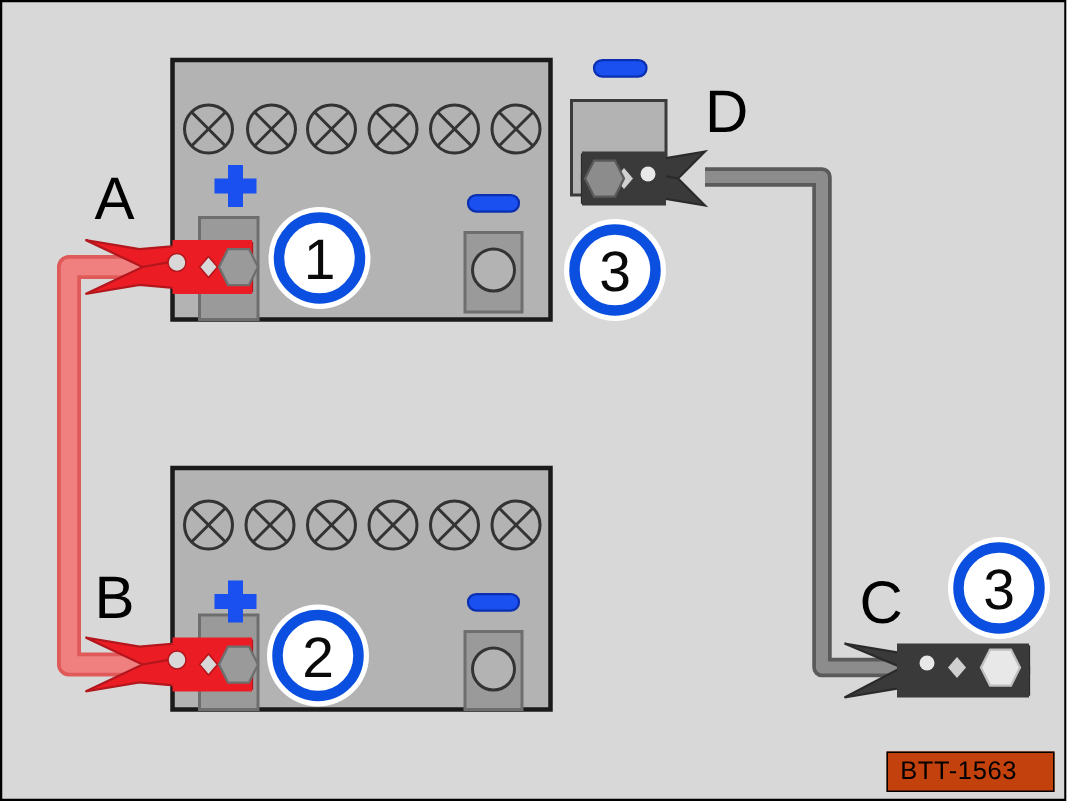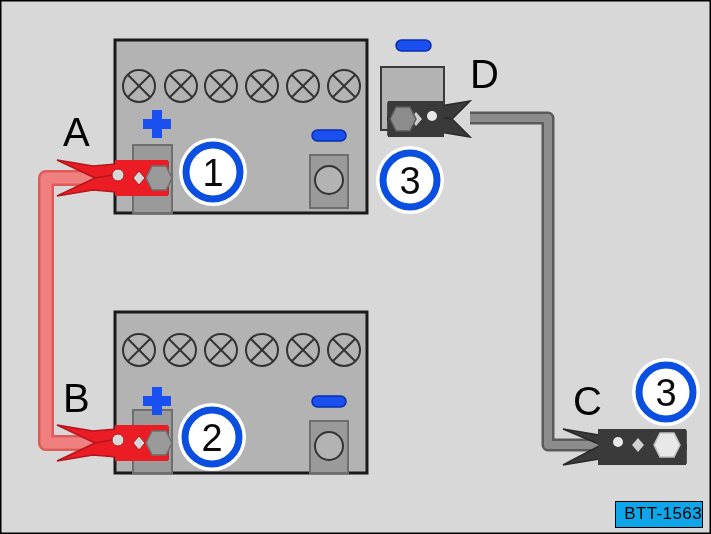--- a/index.html
+++ b/index.html
@@ -29,22 +29,22 @@
     font-family: "Liberation Sans", sans-serif;
     font-size: 38px;
     fill: #0a0a0a;
     text-anchor: middle;
   }
   .caption-box {
     position: absolute;
     right: 8px;
     bottom: 6px;
     border: 1px solid #000000;
-    background: #0ea5e9;
-    padding: 2px 0 3px 8px;
+    background: #c2410c;
+    padding: 2px 24px 3px 8px;
     font-family: "Liberation Sans", sans-serif;
     font-size: 17px;
     color: #000000;
     letter-spacing: 0.4px;
     line-height: 1.15;
   }
 </style>
 </head>
 <body>
 

